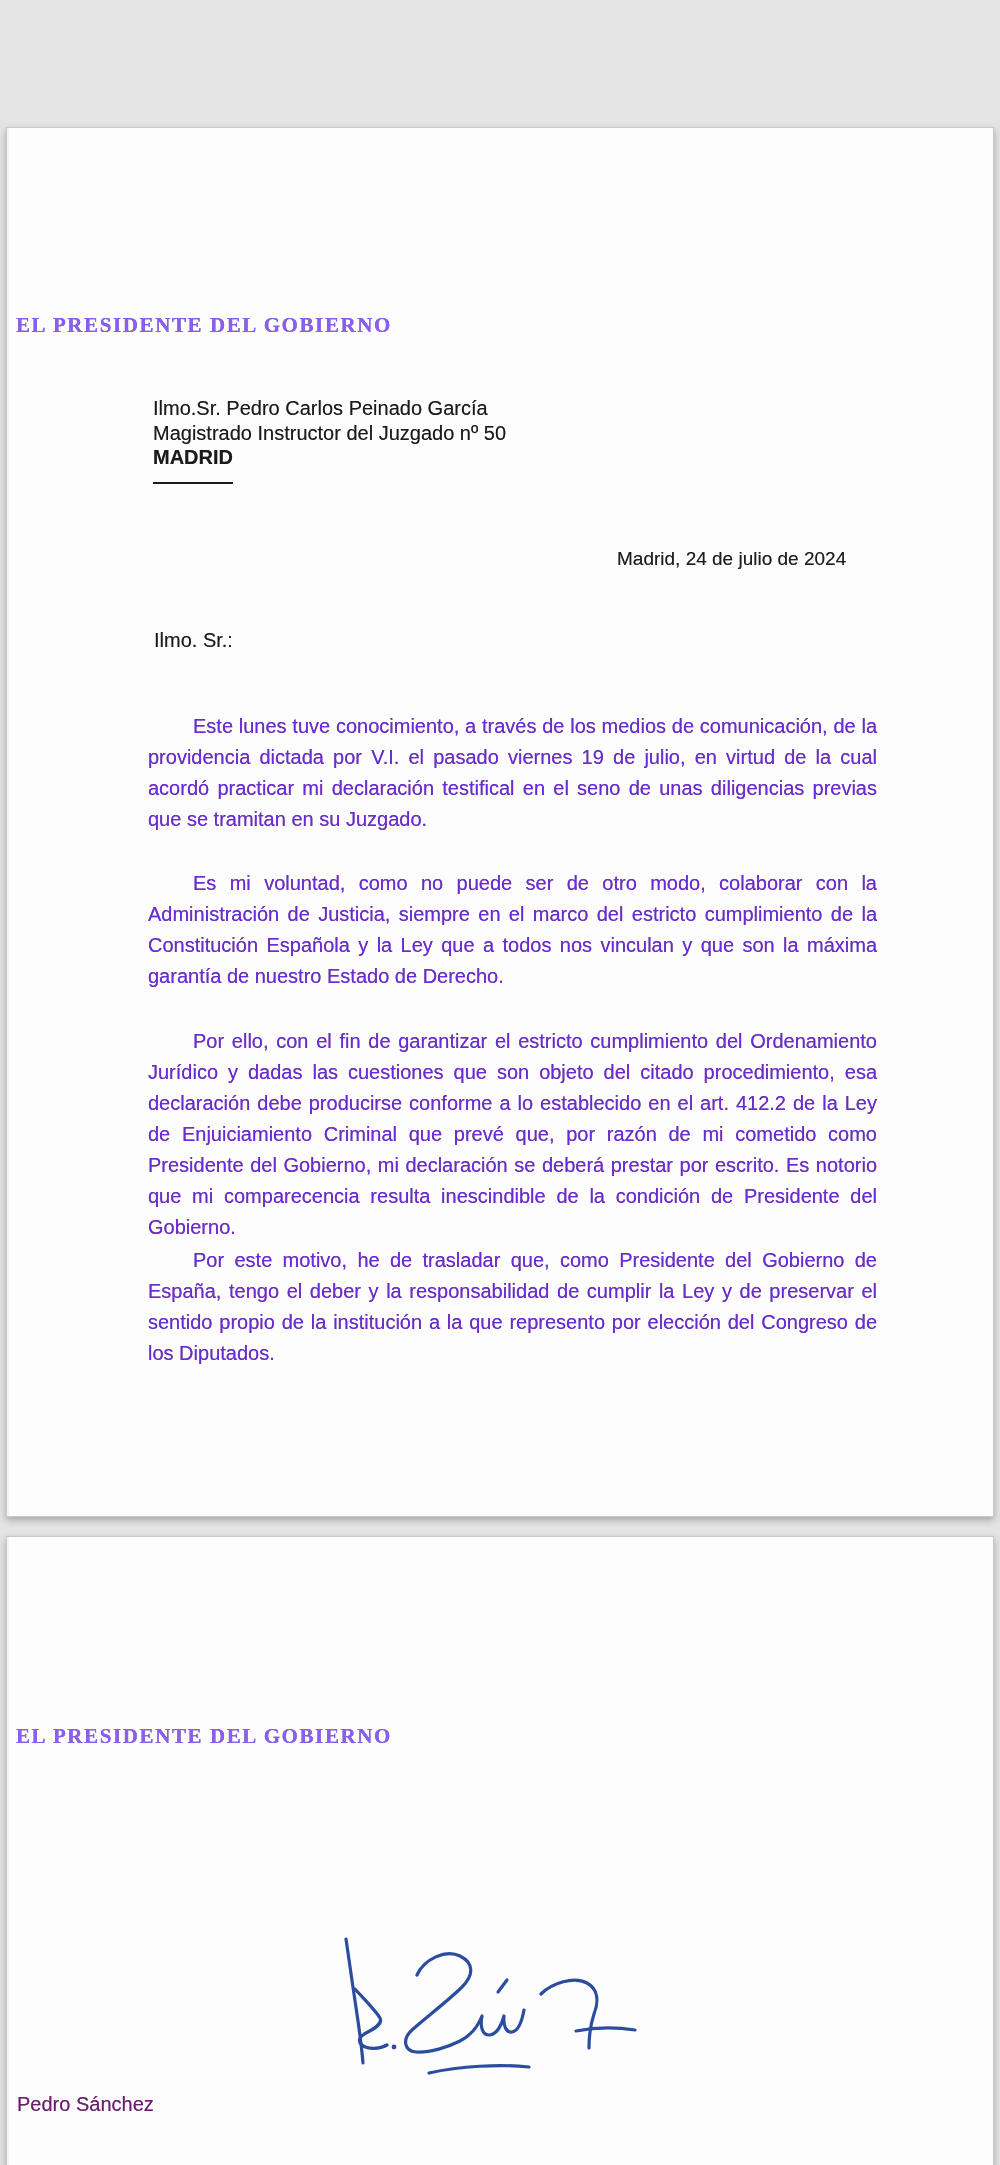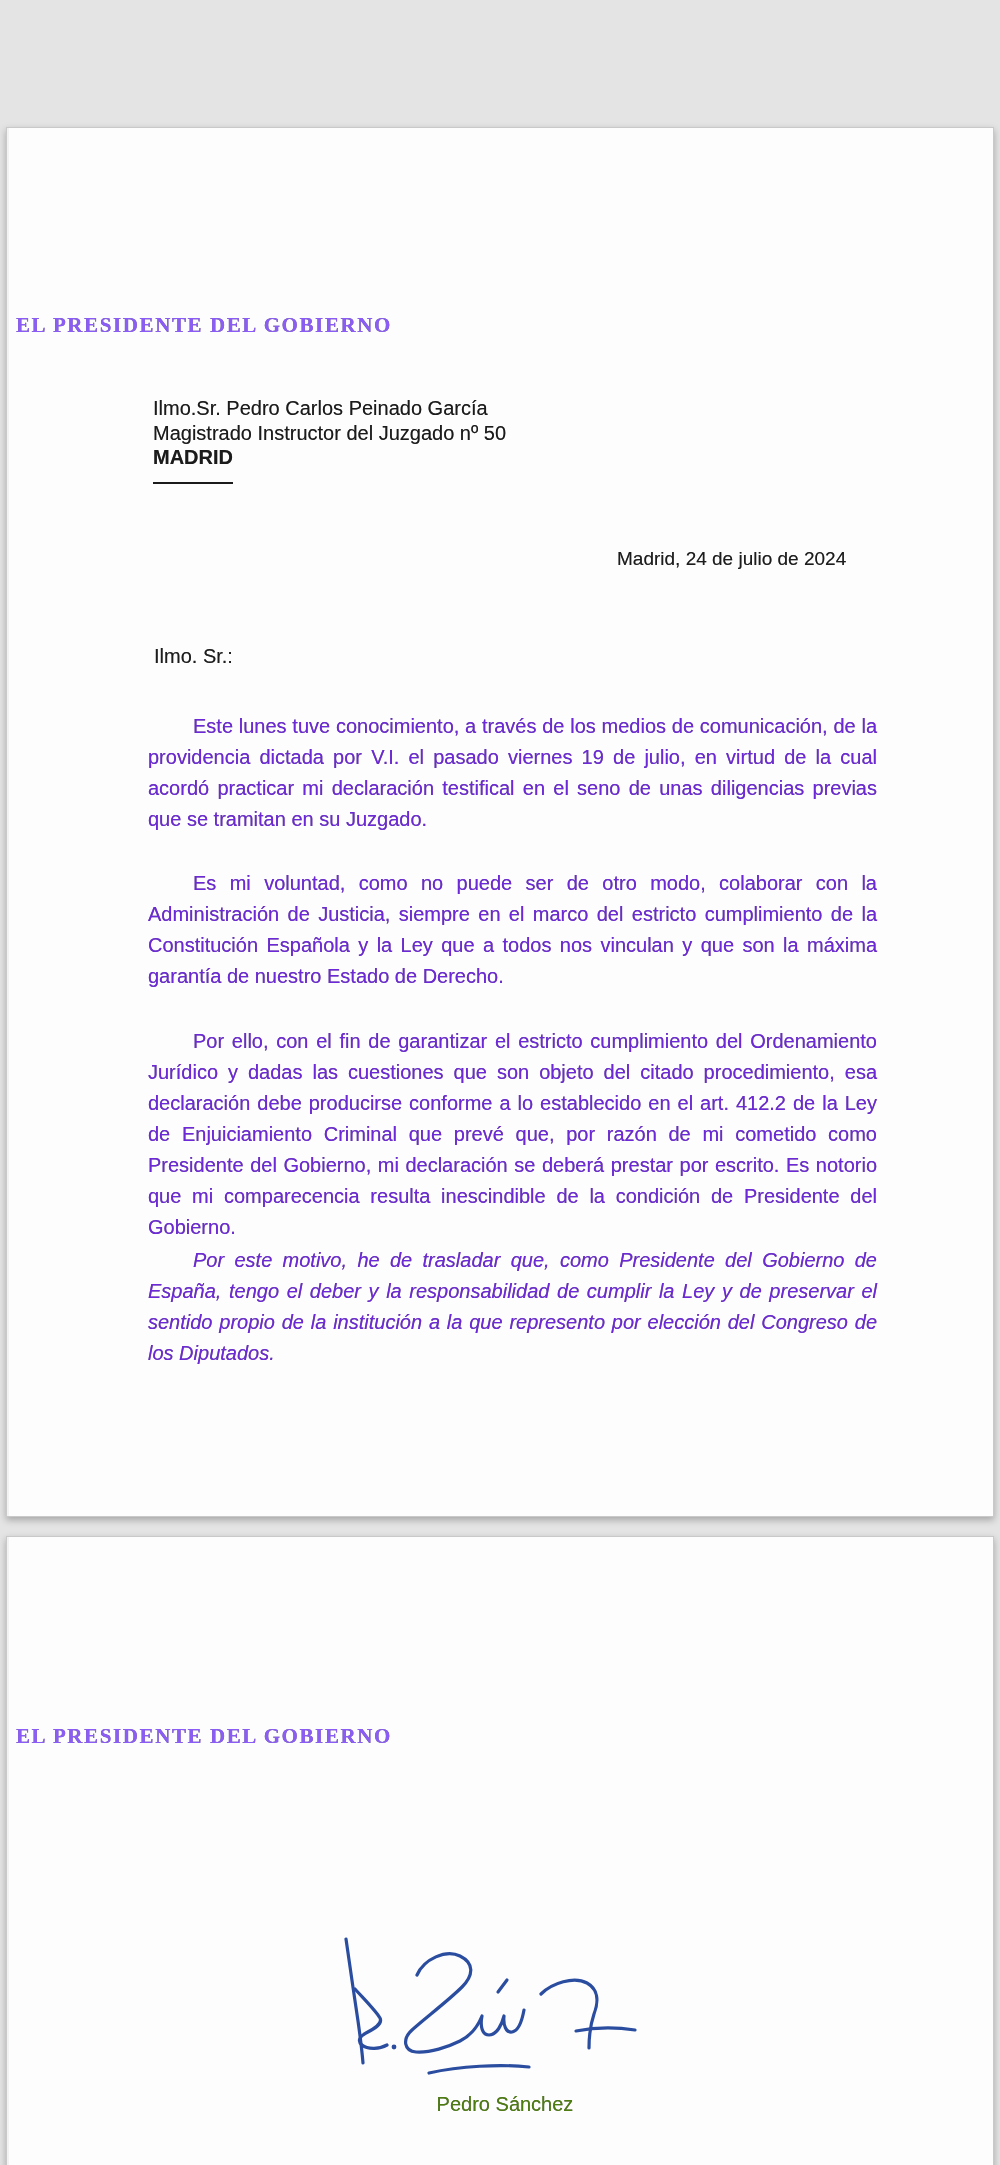--- a/index.html
+++ b/index.html
@@ -46,46 +46,45 @@
   .dateline {
     position:absolute; left:610px; top:420px;
     font-size:19px;
     text-shadow:0 0 0.4px rgba(0,0,0,0.5);
     text-align:right;
   }
   .salutation {
     position:absolute; left:147px; top:501px;
     font-size:20px;
     text-shadow:0 0 0.4px rgba(0,0,0,0.5);
-    margin-top:16px;
   }
   .para {
     position:absolute; left:141px; width:729px;
     font-size:20px; line-height:31px;
     text-align:justify;
     text-indent:45px;
     color:#6d28d9;
     text-shadow:0 0 0.4px rgba(0,0,0,0.5);
   }
   #p1-para1 { top:563px; }
   #p1-para2 { top:720px; }
   #p1-para3 { top:878px; }
-  #p1-para4 { top:1097px;font-style:italic; }
+  #p1-para4 { top:1097px; }
   #p2-para1 { top:267px; }
 
   .signature-box {
     position:absolute; left:333px; top:388px;
     width:300px; height:160px;
   }
   .signature-box svg { display:block; width:100%; height:100%; }
   .signer-name {
     position:absolute; left:10px; right:0; top:556px;
-    text-align:center;
+    text-align:left;
     font-size:20px;
-    color:#4d7c0f;
+    color:#701a75;
     text-shadow:0 0 0.4px rgba(0,0,0,0.5);
   }
 </style>
 </head>
 <body>
 
 <div class="page" id="page1">
   <div class="letterhead" style="top:185px;">EL PRESIDENTE DEL GOBIERNO</div>
 
   <div class="addressee">

